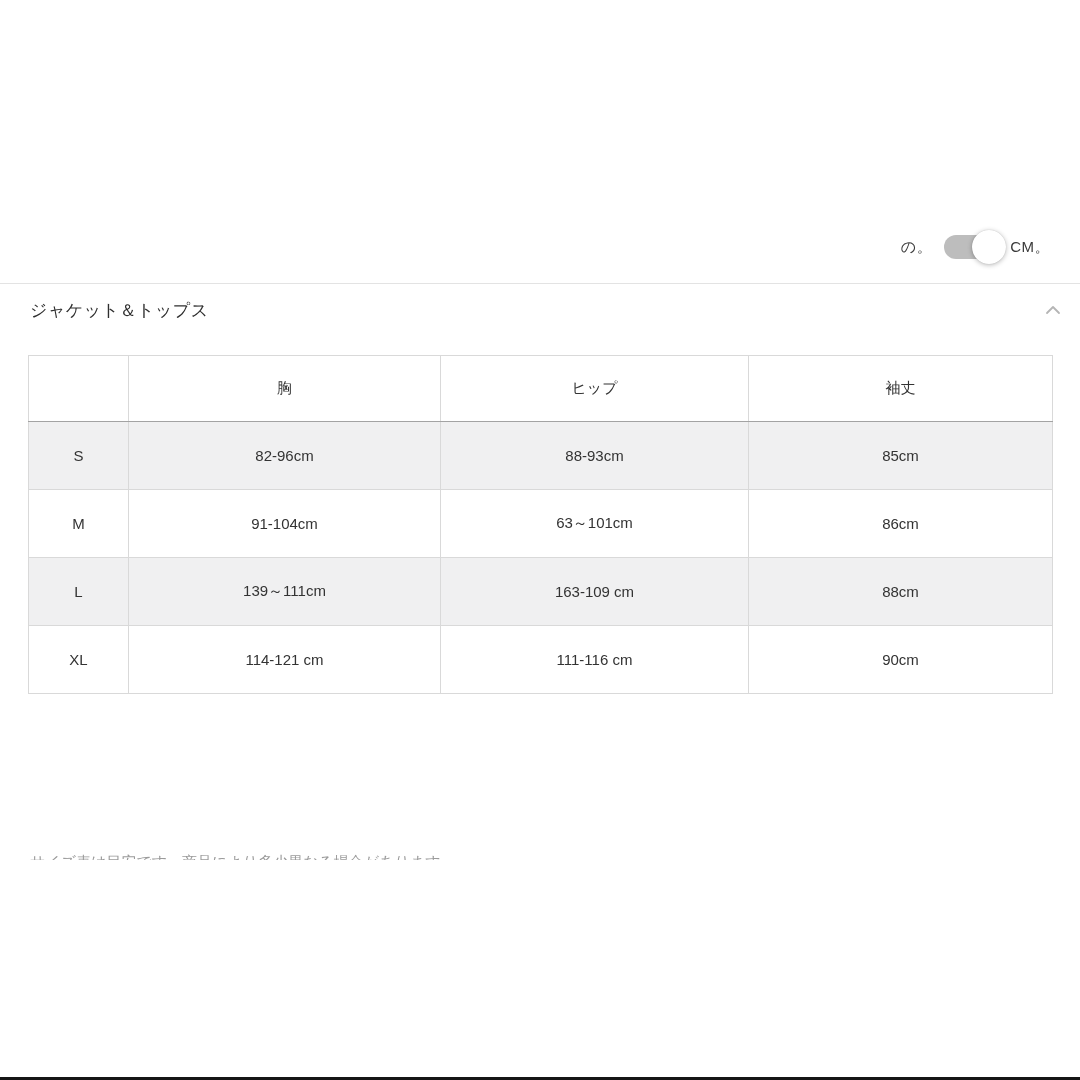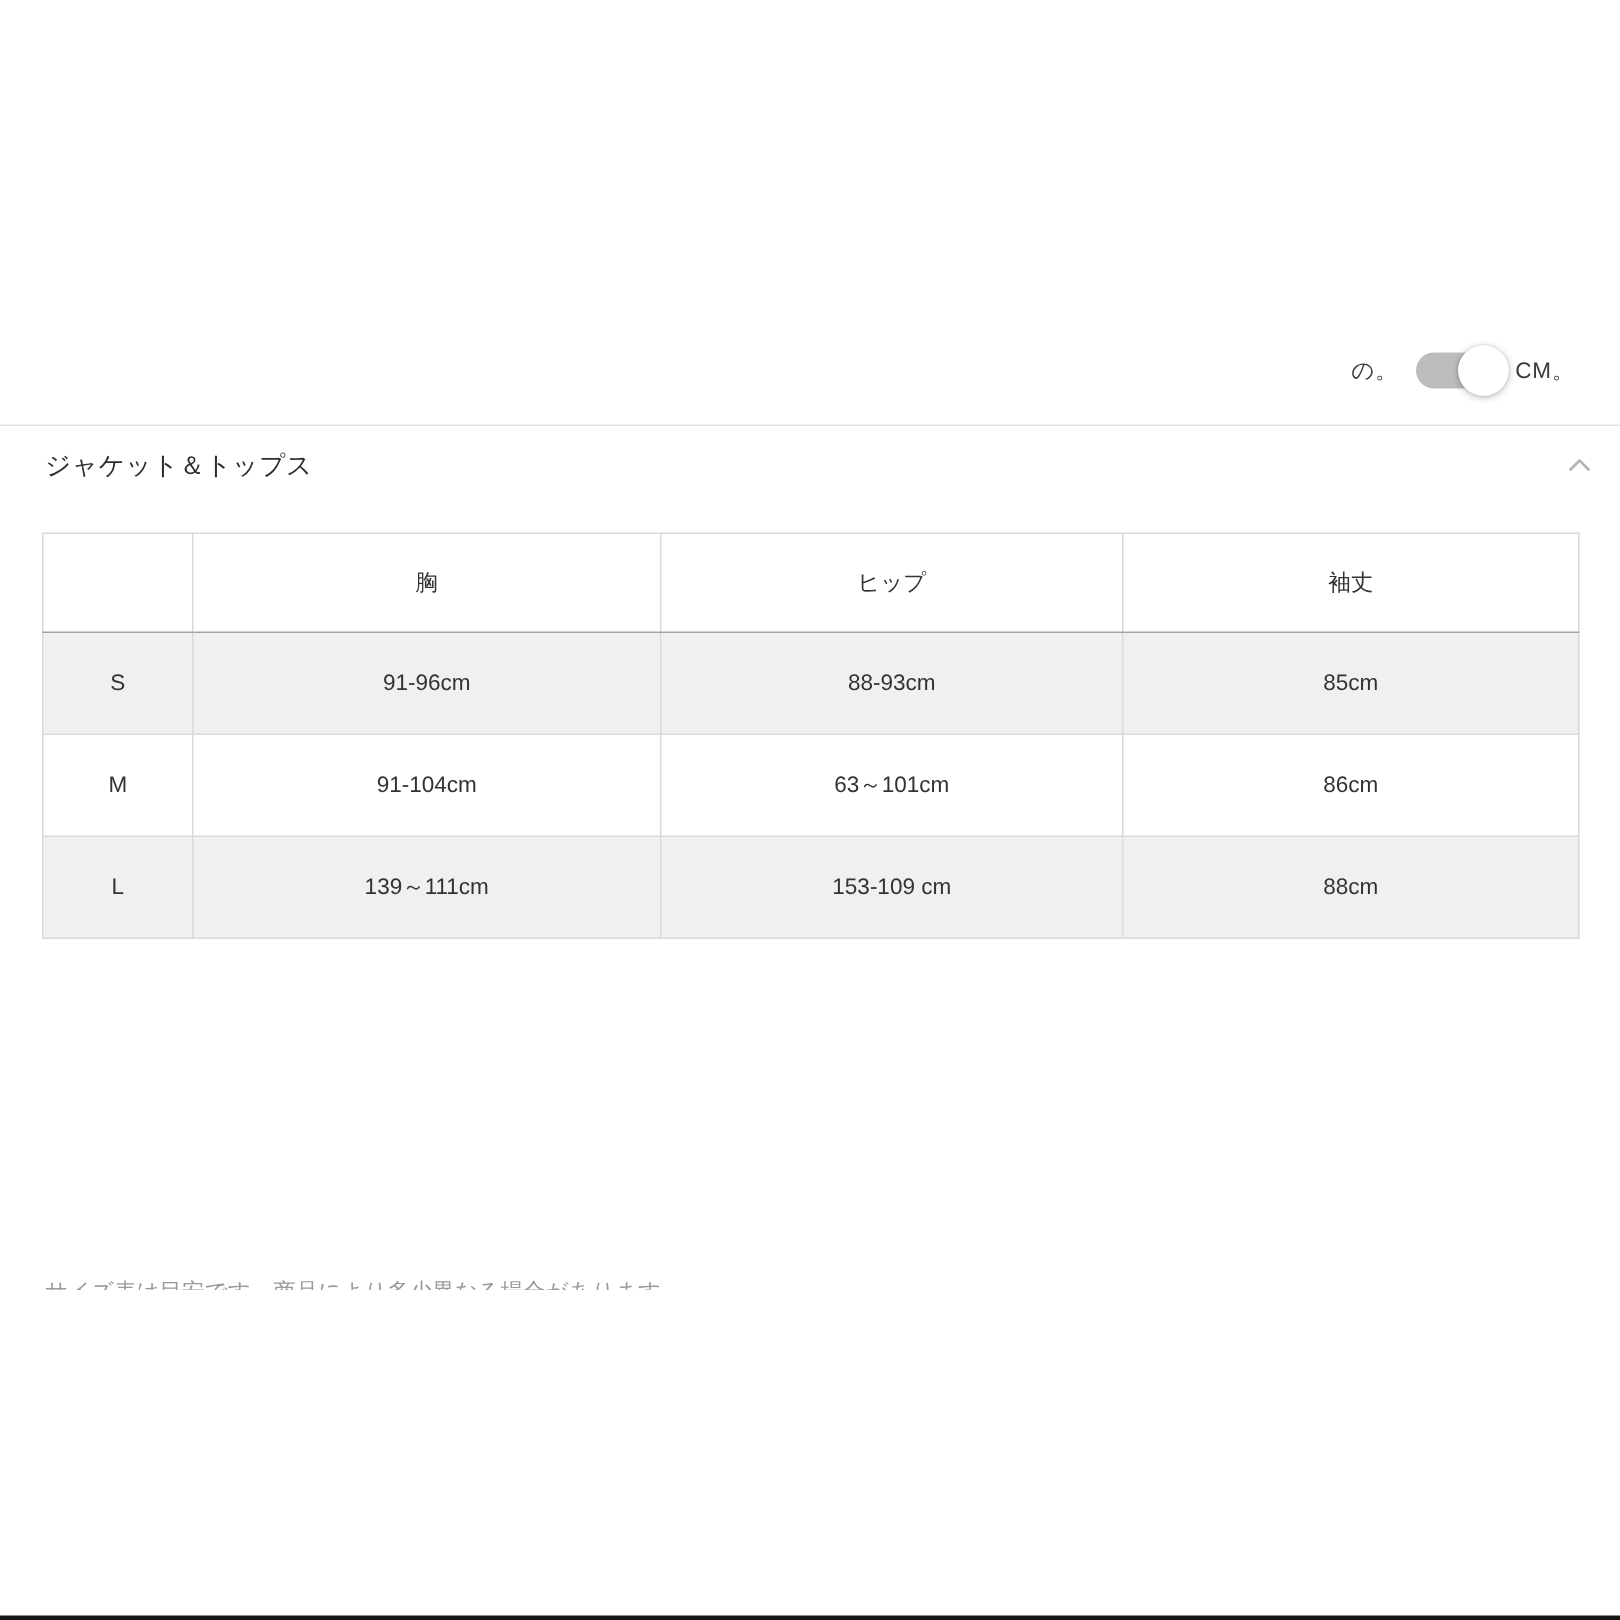--- a/index.html
+++ b/index.html
@@ -77,35 +77,41 @@
       <tr>
         <th></th>
         <th>胸</th>
         <th>ヒップ</th>
         <th>袖丈</th>
       </tr>
     </thead>
     <tbody>
       <tr class="alt">
         <td>S</td>
-        <td>91-96cm</td>
+        <td>82-96cm</td>
         <td>88-93cm</td>
         <td>85cm</td>
       </tr>
       <tr>
         <td>M</td>
         <td>91-104cm</td>
         <td>63～101cm</td>
         <td>86cm</td>
       </tr>
       <tr class="alt">
         <td>L</td>
         <td>139～111cm</td>
-        <td>153-109 cm</td>
+        <td>163-109 cm</td>
         <td>88cm</td>
+      </tr>
+      <tr>
+        <td>XL</td>
+        <td>114-121 cm</td>
+        <td>111-116 cm</td>
+        <td>90cm</td>
       </tr>
     </tbody>
   </table>
 
   <div class="clipped-note">
     <span>サイズ表は目安です。商品により多少異なる場合があります。</span>
   </div>
 
   <div class="bottom-line"></div>
 

